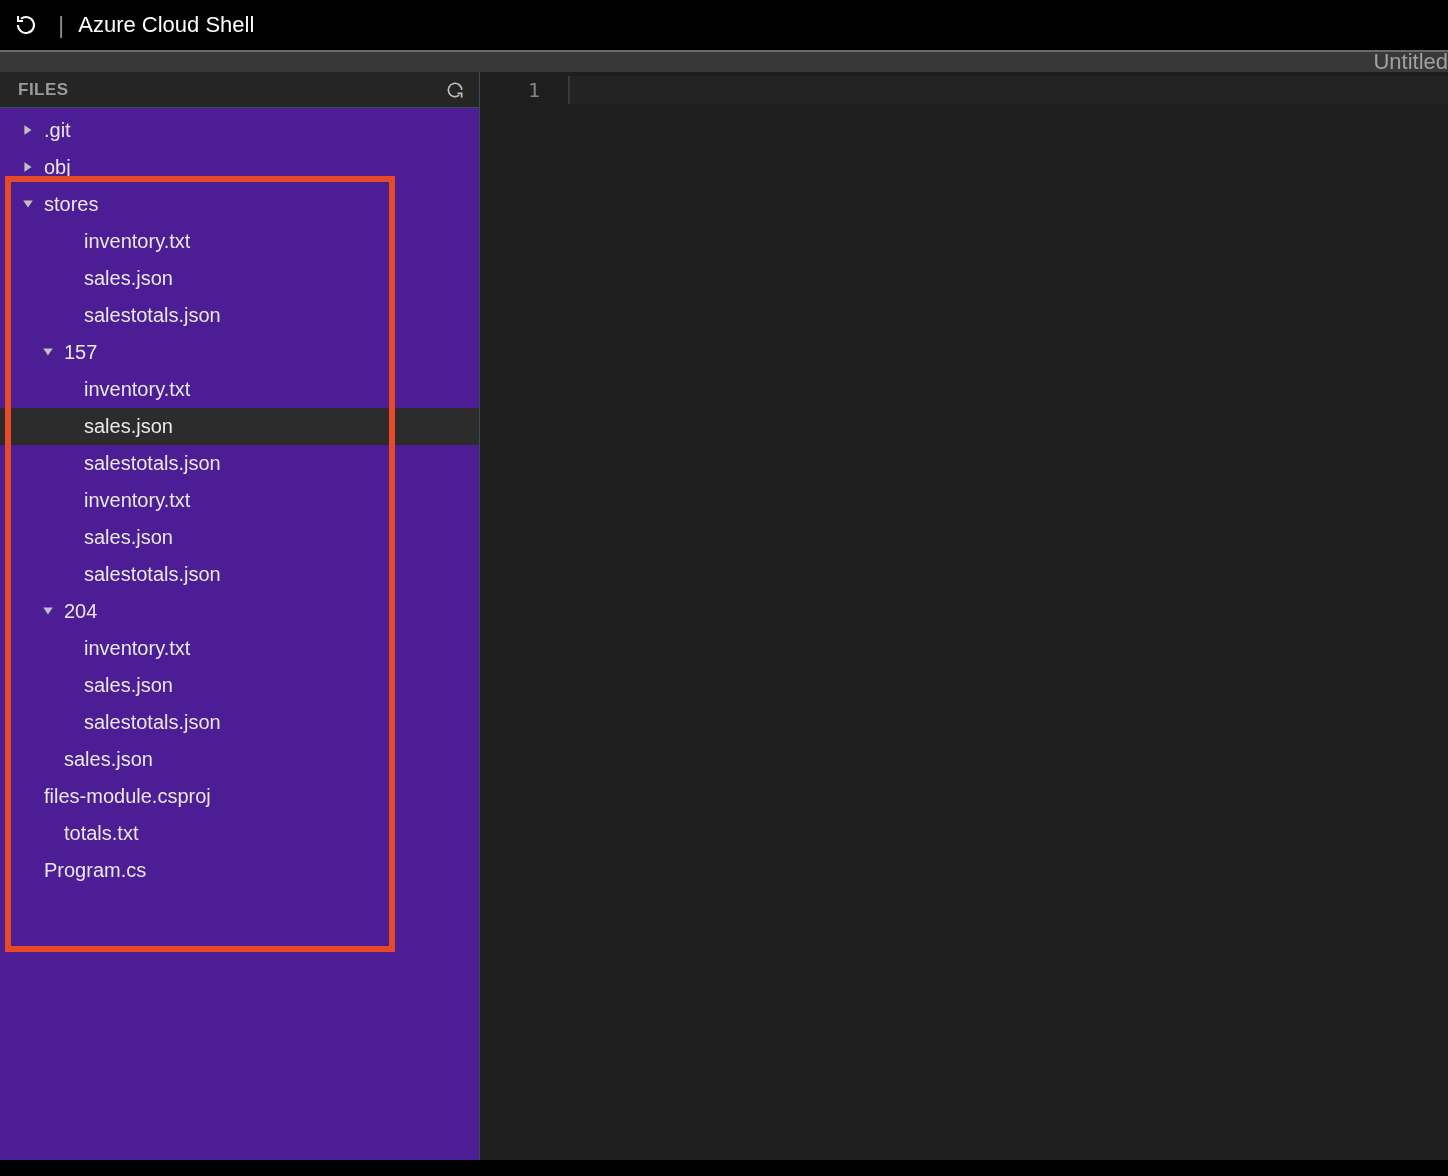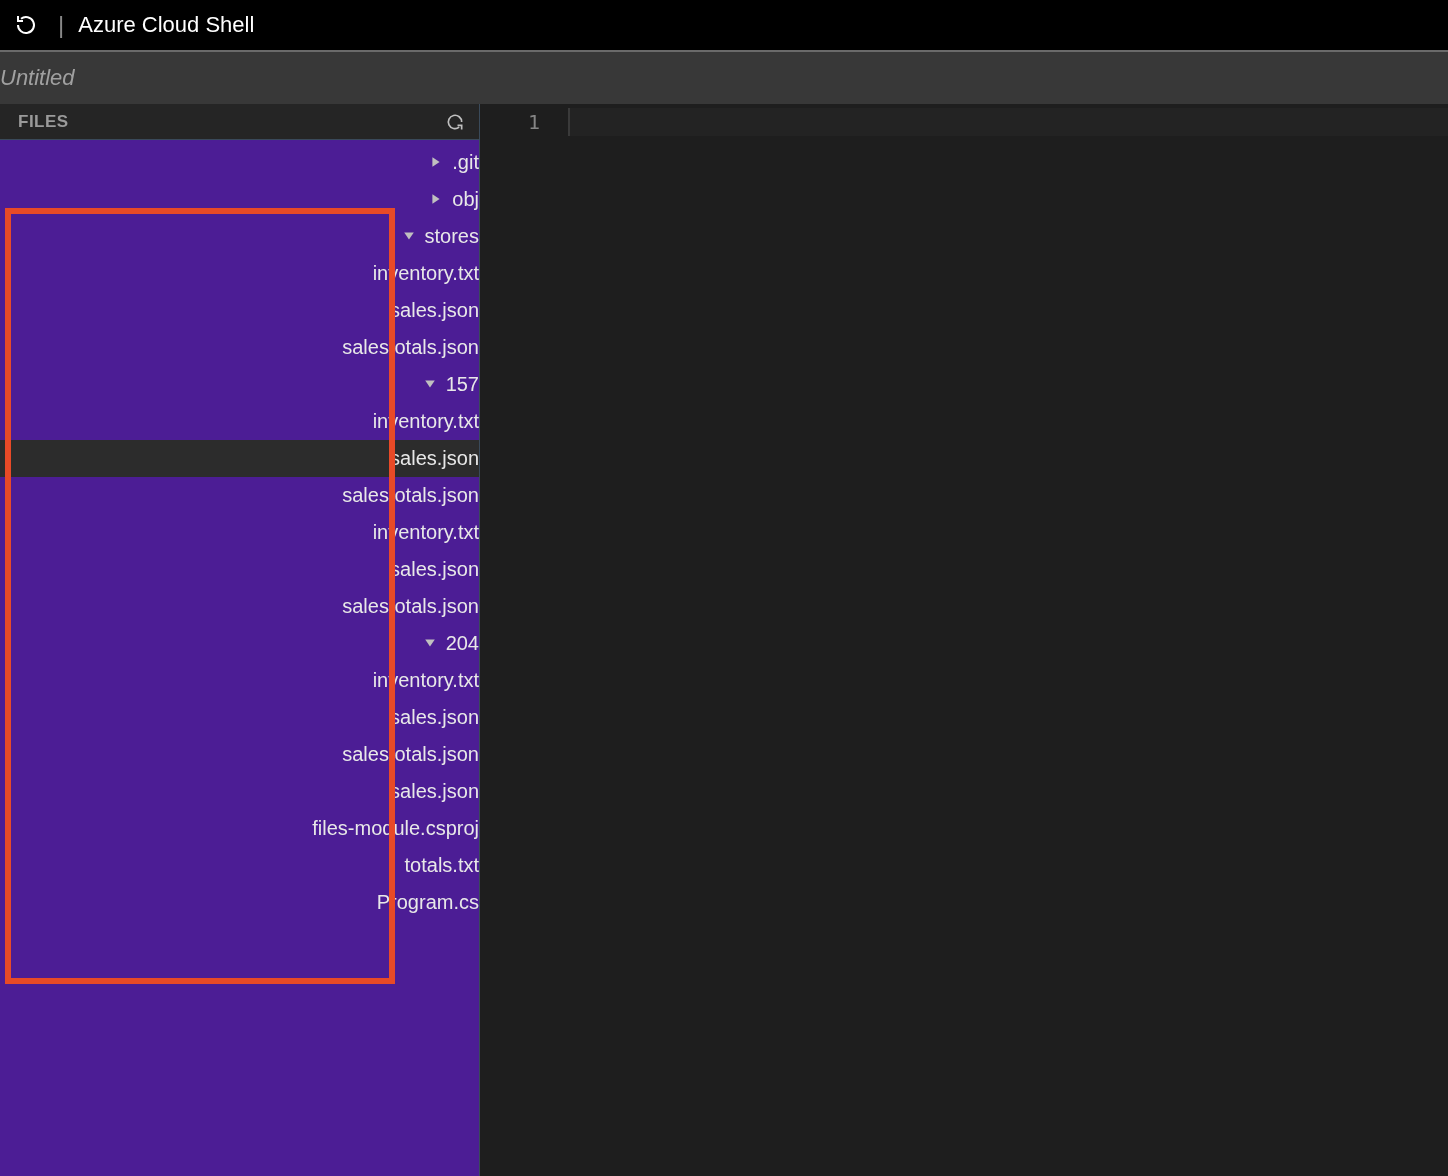--- a/index.html
+++ b/index.html
@@ -43,26 +43,25 @@
       color: #888;
       margin-right: 14px;
       font-size: 24px;
     }
     .app-title {
       color: #fff;
       font-size: 22px;
       font-weight: 400;
     }
     .tabbar {
-      height: 52px;
+      height: 20px;
       background: #383838;
       display: flex;
       align-items: center;
-      justify-content: flex-start;
-      font-style: italic;
+      justify-content: flex-end;
     }
     .tab-label {
       color: #a0a0a0;
       font-size: 22px;
     }
     .main {
       display: flex;
       height: calc(100% - 88px);
     }
     .sidebar {
@@ -106,21 +105,20 @@
       position: relative;
     }
     .tree-item {
       height: 37px;
       display: flex;
       align-items: center;
       cursor: pointer;
       color: #e8e8e8;
       font-size: 20px;
       white-space: nowrap;
-      justify-content: flex-end;
     }
     .tree-item.selected {
       background: #2c2c2c;
     }
     .tree-indent {
       display: inline-block;
     }
     .tree-arrow {
       width: 14px;
       height: 14px;

